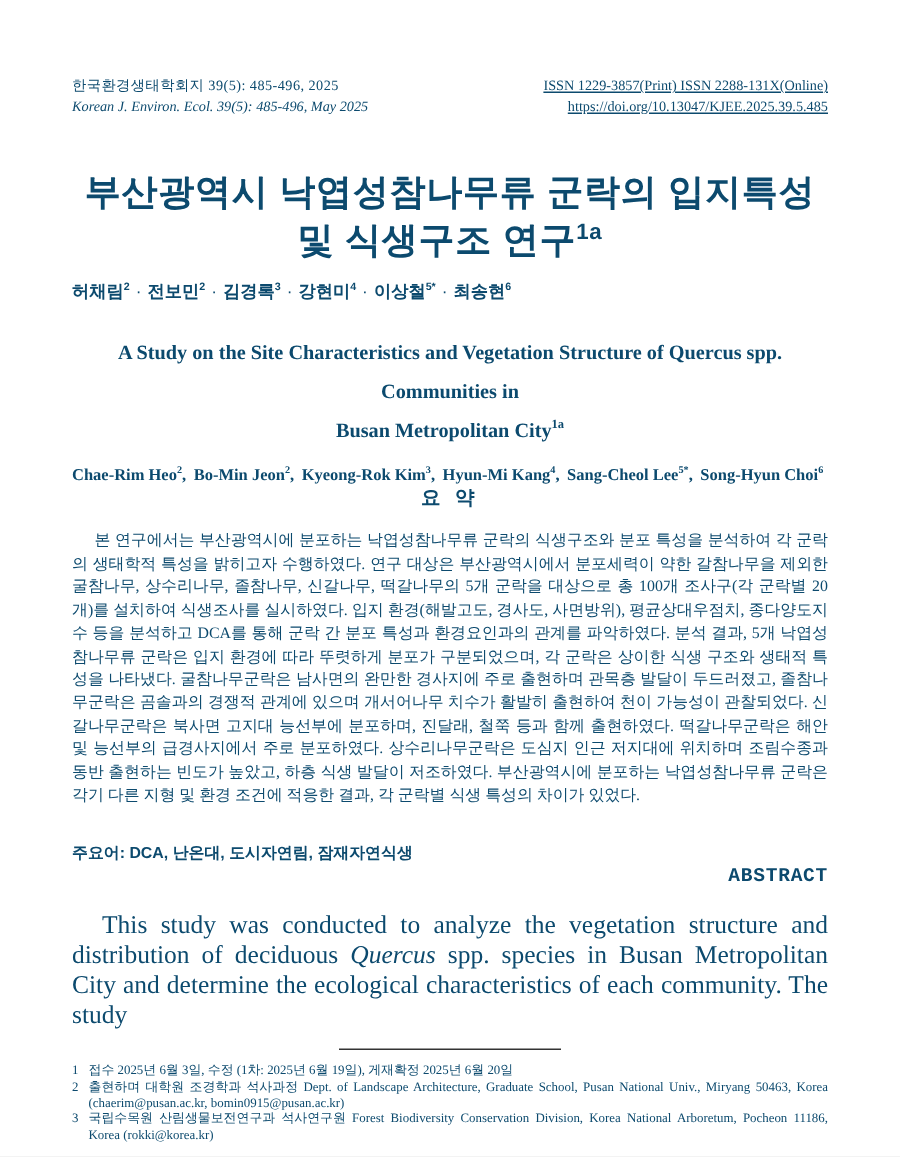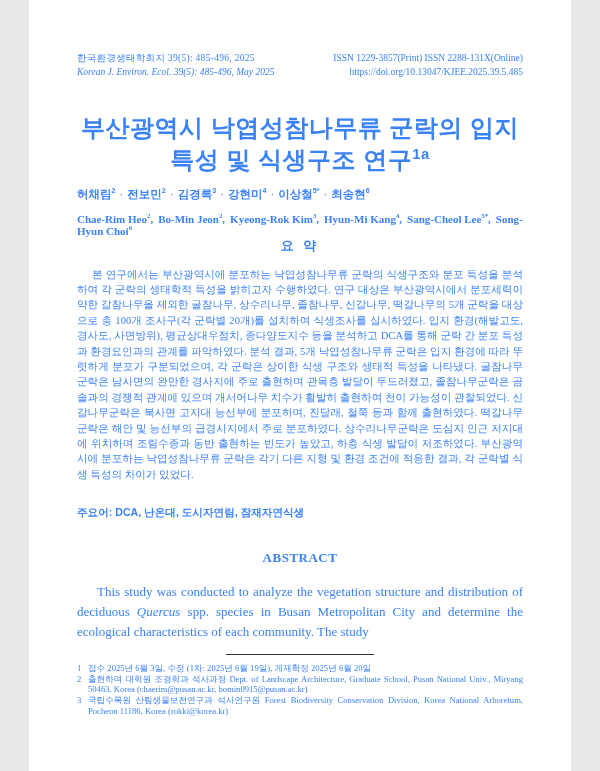--- a/index.html
+++ b/index.html
@@ -1,52 +1,52 @@
 <!DOCTYPE html>
 <html><head>
 <meta charset="utf-8">
 <style>
   html,body { margin:0; padding:0; background:#e9e9e9; }
   .page {
     position:relative;
-    width:542px; height:771px;
+    width:600px; height:771px;
     margin:0 auto;
     background:#ffffff;
     box-sizing:border-box;
     padding:52px 48px 36px 48px;
     font-family:"Liberation Serif","DejaVu Serif",serif;
-    color:#3b82f6;
+    color:#0c4a6e;
     overflow:hidden;
   }
   
   .journal-header { display:flex; justify-content:space-between; align-items:flex-start; font-size:9.5px; line-height:1.45; }
   .jh-left .kr { letter-spacing:0.3px; }
   .jh-left .en { font-style:italic; }
-  .jh-right { text-align:right; }
+  .jh-right { text-align:right;text-decoration:underline; }
   
   .title-kr { margin-top:32px; text-align:center; font-size:24px; font-weight:bold; letter-spacing:0.5px;
               font-family:"Liberation Sans","DejaVu Sans",sans-serif; }
   .title-kr sup, .title-en sup, .authors sup { font-size:62%; vertical-align:super; line-height:0; }
   .authors { font-weight:bold; }
   .authors-kr { margin-top:11px; font-size:11.5px; font-family:"Liberation Sans","DejaVu Sans",sans-serif; }
   .authors-kr .sep { margin:0 4px; font-weight:normal; }
   .title-en { margin-top:20px; text-align:center; font-size:13.5px; font-weight:bold; line-height:1.95; }
   .authors-en { margin-top:11px; font-size:11px; }
   .authors-en .sep { margin-right:5px; }
   
   .section-heading { text-align:center; font-size:13px; font-weight:bold; letter-spacing:1px;
                      font-family:"Liberation Sans","DejaVu Sans",sans-serif; }
   .heading-kr { letter-spacing:3px; }
-  .heading-en { margin-top:30px; font-family:Liberation Serif, serif; letter-spacing:0.5px; }
+  .heading-en { font-family:Liberation Mono, monospace; letter-spacing:0.5px;text-align:right; }
   
   .abstract-kr { margin-top:12px; font-size:10.6px; line-height:15.4px; text-align:justify; text-indent:15px; }
   .keywords-line { margin-top:24px; font-size:10.6px; font-weight:bold;
                    font-family:"Liberation Sans","DejaVu Sans",sans-serif; }
   
-  .abstract-en { margin-top:16px; font-size:13px; line-height:20px; text-align:justify; text-indent:20px; }
+  .abstract-en { margin-top:16px; font-size:17px; line-height:20px; text-align:justify; text-indent:20px; }
   .abstract-en .italic { font-style:italic; }
   
   .footnote-rule { margin-top:12px; width:148px; border:none; border-top:1px solid #333; height:0; }
   .footnotes { margin-top:5px; font-size:8.6px; line-height:10.6px; }
   .fn-item { display:flex; }
   .fn-marker { width:11px; flex:0 0 11px; }
   .fn-text { flex:1; text-align:justify; }
 </style>
 </head>
 <body>
@@ -65,20 +65,24 @@
   </div>
 
   <h1 class="title-kr" style="margin-bottom:0;">
     <span>부산광역시 낙엽성참나무류 군락의 입지특성 및 식생구조 연구</span><sup>1a</sup>
   </h1>
 
   <div class="authors authors-kr">
     <span>허채림</span><sup>2</sup><span class="sep">·</span><span>전보민</span><sup>2</sup><span class="sep">·</span><span>김경록</span><sup>3</sup><span class="sep">·</span><span>강현미</span><sup>4</sup><span class="sep">·</span><span>이상철</span><sup>5*</sup><span class="sep">·</span><span>최송현</span><sup>6</sup>
   </div>
 
+  <h2 class="title-en" style="margin-bottom:0; font-weight:bold;">
+    <span>A Study on the Site Characteristics and Vegetation Structure of Quercus spp. Communities in</span><br>
+    <span>Busan Metropolitan City</span><sup>1a</sup>
+  </h2>
 
   <div class="authors authors-en">
     <span>Chae-Rim Heo</span><sup>2</sup><span class="sep">,</span><span>Bo-Min Jeon</span><sup>2</sup><span class="sep">,</span><span>Kyeong-Rok Kim</span><sup>3</sup><span class="sep">,</span><span>Hyun-Mi Kang</span><sup>4</sup><span class="sep">,</span><span>Sang-Cheol Lee</span><sup>5*</sup><span class="sep">,</span><span>Song-Hyun Choi</span><sup>6</sup>
   </div>
 
   <div class="section-heading heading-kr">요 약</div>
 
   <p class="abstract-kr" style="margin:12px 0 0 0;">본 연구에서는 부산광역시에 분포하는 낙엽성참나무류 군락의 식생구조와 분포 특성을 분석하여 각 군락의 생태학적 특성을 밝히고자 수행하였다. 연구 대상은 부산광역시에서 분포세력이 약한 갈참나무을 제외한 굴참나무, 상수리나무, 졸참나무, 신갈나무, 떡갈나무의 5개 군락을 대상으로 총 100개 조사구(각 군락별 20개)를 설치하여 식생조사를 실시하였다. 입지 환경(해발고도, 경사도, 사면방위), 평균상대우점치, 종다양도지수 등을 분석하고 DCA를 통해 군락 간 분포 특성과 환경요인과의 관계를 파악하였다. 분석 결과, 5개 낙엽성참나무류 군락은 입지 환경에 따라 뚜렷하게 분포가 구분되었으며, 각 군락은 상이한 식생 구조와 생태적 특성을 나타냈다. 굴참나무군락은 남사면의 완만한 경사지에 주로 출현하며 관목층 발달이 두드러졌고, 졸참나무군락은 곰솔과의 경쟁적 관계에 있으며 개서어나무 치수가 활발히 출현하여 천이 가능성이 관찰되었다. 신갈나무군락은 북사면 고지대 능선부에 분포하며, 진달래, 철쭉 등과 함께 출현하였다. 떡갈나무군락은 해안 및 능선부의 급경사지에서 주로 분포하였다. 상수리나무군락은 도심지 인근 저지대에 위치하며 조림수종과 동반 출현하는 빈도가 높았고, 하층 식생 발달이 저조하였다. 부산광역시에 분포하는 낙엽성참나무류 군락은 각기 다른 지형 및 환경 조건에 적응한 결과, 각 군락별 식생 특성의 차이가 있었다.</p>
 
   <div class="keywords-line">

